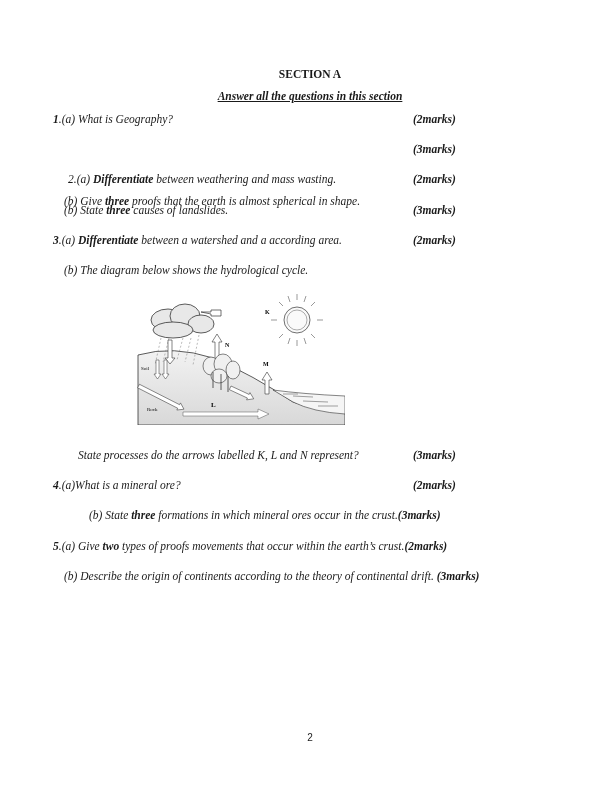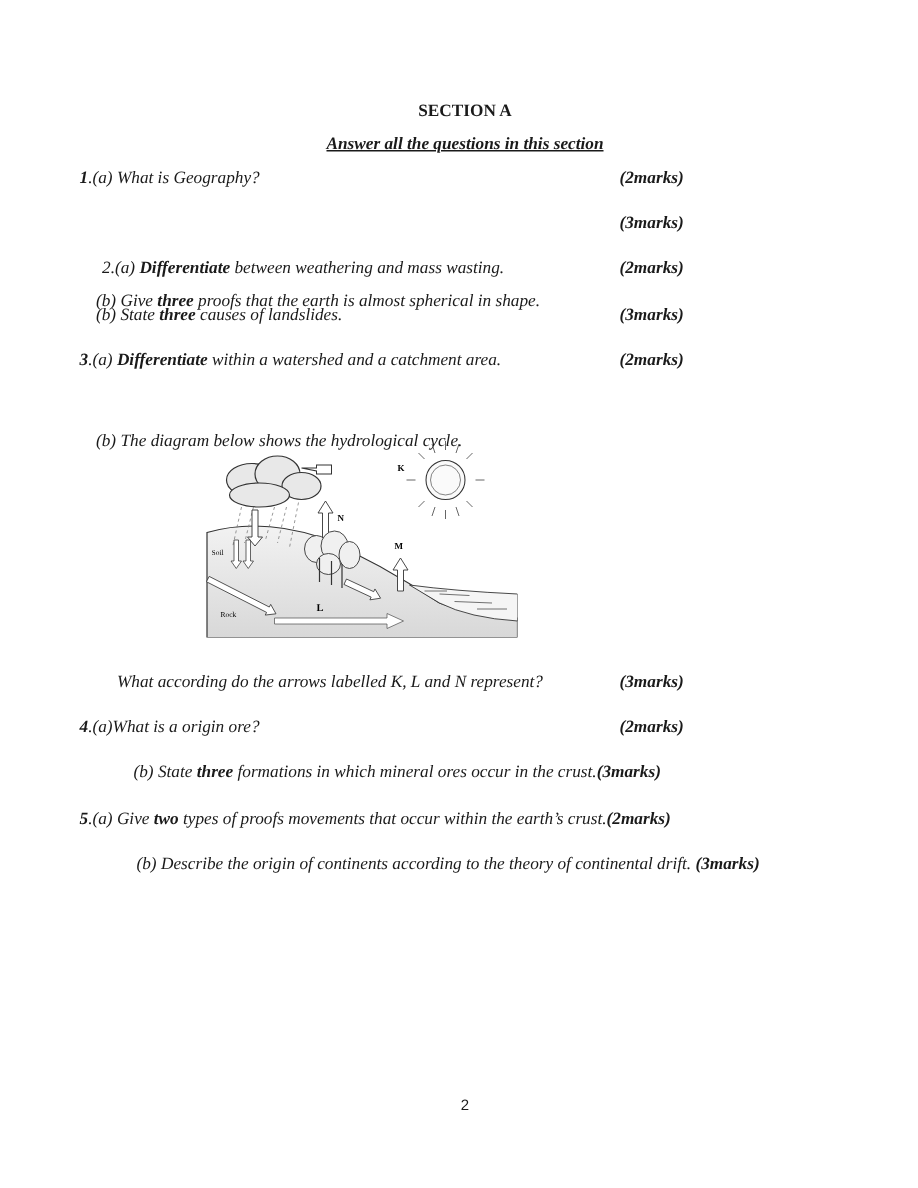--- a/index.html
+++ b/index.html
@@ -34,25 +34,25 @@
   <span>2</span><span>.(a) </span><b>Differentiate</b><span> between weathering and mass wasting.</span>
 </div>
 <div class="abs q marks" style="left:413px; top:173px;">(2marks)</div>
 
 <div class="abs q" style="left:64px; top:204px;">
   <span>(b) </span><span>State </span><b>three</b><span> causes of landslides.</span>
 </div>
 <div class="abs q marks" style="left:413px; top:204px;">(3marks)</div>
 
 <div class="abs q" style="left:53px; top:234px;">
-  <b>3</b><span>.(a) </span><b>Differentiate</b><span> within a watershed and a catchment area.</span>
+  <b>3</b><span>.(a) </span><b>Differentiate</b><span> between a watershed and a according area.</span>
 </div>
 <div class="abs q marks" style="left:413px; top:234px;">(2marks)</div>
 
-<div class="abs q" style="left:64px; top:264px;margin-top:24px;">
+<div class="abs q" style="left:64px; top:264px;">
   <span>(b) </span><span>The diagram below shows the hydrological cycle.</span>
 </div>
 
 <svg class="diagram" viewBox="0 0 212 135" xmlns="http://www.w3.org/2000/svg">
   <defs>
     <linearGradient id="rock" x1="0" y1="0" x2="0" y2="1">
       <stop offset="0" stop-color="#f2f2f2"></stop>
         <stop offset="1" stop-color="#d8d8d8"></stop>
     </linearGradient>
   </defs>
@@ -129,33 +129,33 @@
         <line x1="171" y1="12" x2="173" y2="6"></line>
       <line x1="157" y1="48" x2="155" y2="54"></line>
         <line x1="171" y1="48" x2="173" y2="54"></line>
     </g>
   </g>
   <text x="132" y="24" font-size="6" font-weight="bold" font-family="Liberation Serif, serif">K</text>
   <text x="8" y="80" font-size="5" font-family="Liberation Serif, serif">Soil</text>
   <text x="14" y="121" font-size="5" font-family="Liberation Serif, serif">Rock</text>
 </svg>
 
-<div class="abs q" style="left:78px; top:449px;">What according do the arrows labelled K, L and N represent?</div>
+<div class="abs q" style="left:78px; top:449px;">State processes do the arrows labelled K, L and N represent?</div>
 <div class="abs q marks" style="left:413px; top:449px;">(3marks)</div>
 
 <div class="abs q" style="left:53px; top:479px;">
-  <b>4</b><span>.(a)</span><span>What is a origin ore?</span>
+  <b>4</b><span>.(a)</span><span>What is a mineral ore?</span>
 </div>
 <div class="abs q marks" style="left:413px; top:479px;">(2marks)</div>
 
 <div class="abs q" style="left:64px; top:509px;margin-left:25px;">
   <span>(b) </span><span>State </span><b>three</b><span> formations in which mineral ores occur in the crust.</span><span class="marks">(3marks)</span>
 </div>
 
 <div class="abs q" style="left:53px; top:540px;">
   <b>5</b><span>.(a) </span><span>Give </span><b>two</b><span> types of proofs movements that occur within the earth’s crust.</span><span class="marks">(2marks)</span>
 </div>
 
-<div class="abs q" style="left:64px; top:570px;margin-left:27px;">
+<div class="abs q" style="left:64px; top:570px;">
   <span>(b) </span><span>Describe the origin of continents according to the theory of continental drift. </span><span class="marks">(3marks)</span>
 </div>
 
 <div class="abs pagenum">2</div>
 
 </body></html>

